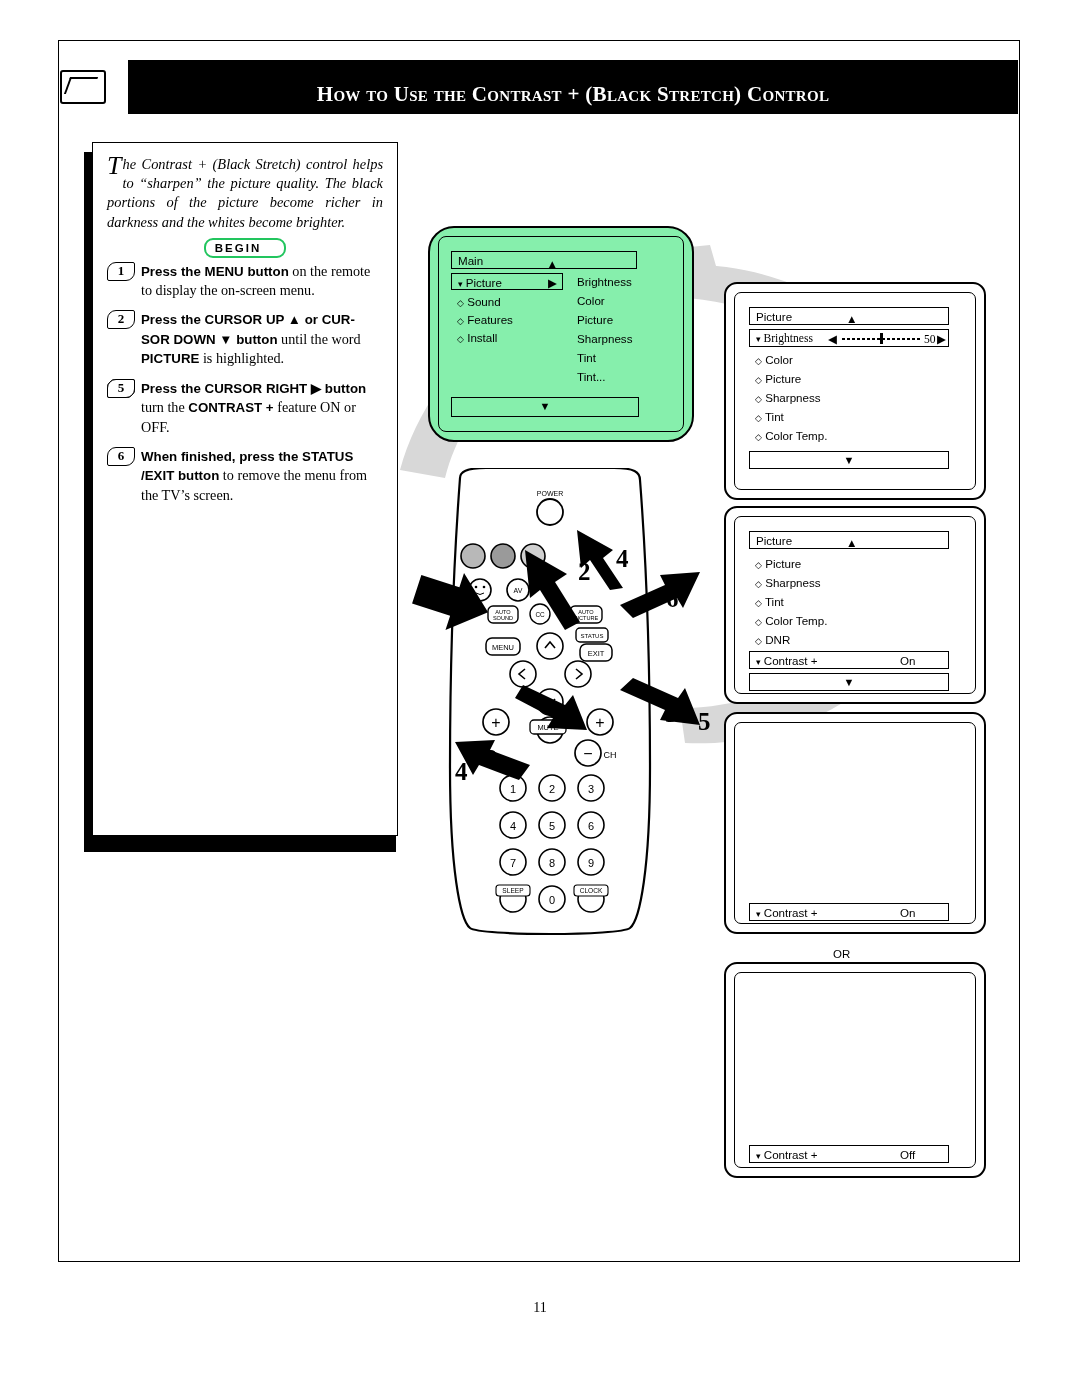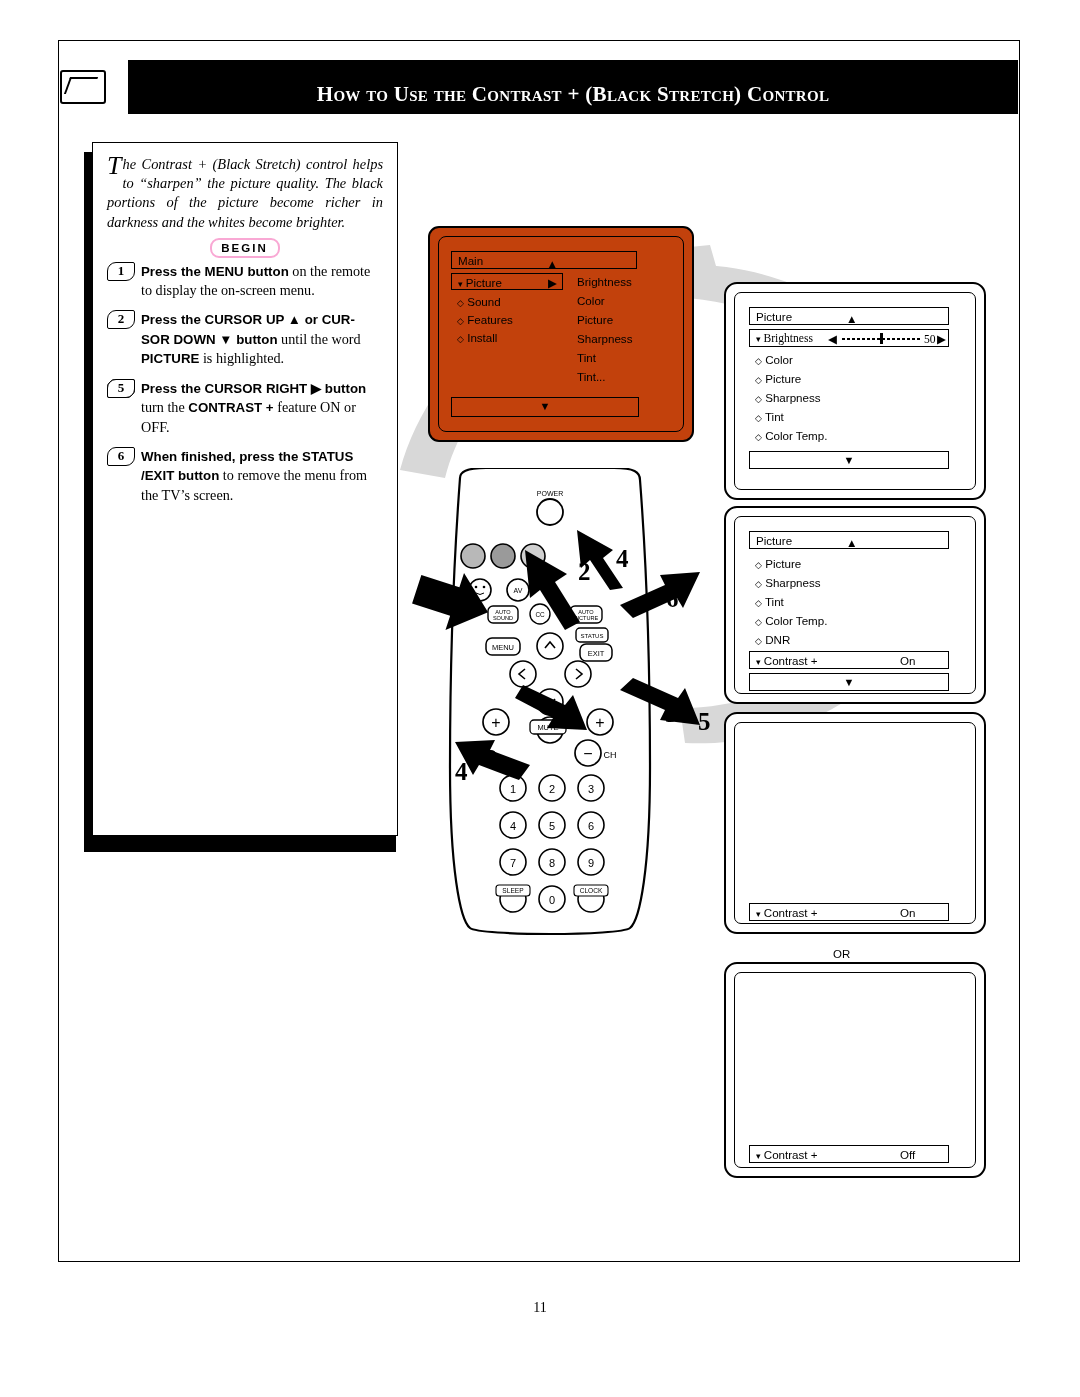--- a/index.html
+++ b/index.html
@@ -62,22 +62,22 @@
     text-align:justify;
     margin:0 0 4px 0;
   }
   .intro .dropcap {
     font-size:26px; font-style:italic; line-height:20px;
     float:left; margin-right:1px; margin-top:1px;
   }
   .begin-wrap { text-align:center; margin:6px 0 4px 0; }
   .begin-badge {
     display:inline-block;
-    border:2px solid #f9a8d4; border-radius:9px;
-    padding:2px 10px 2px 9px;
+    border:2px solid #22c55e; border-radius:9px;
+    padding:2px 23px 2px 9px;
     font-family:"Liberation Sans", sans-serif;
     font-weight:bold; font-size:11.5px; letter-spacing:2px;
   }
   .step {
     position:relative;
     margin:0 0 10px 0;
     padding-left:34px;
     font-family:"Liberation Serif", serif;
     font-size:14.2px;
     line-height:18.6px;
@@ -100,22 +100,22 @@
     background:#000; color:#fff;
     font-family:"Liberation Sans", sans-serif; font-weight:bold; font-size:11px;
     line-height:30px; text-align:center;
     clip-path:polygon(30% 0, 70% 0, 100% 30%, 100% 70%, 70% 100%, 30% 100%, 0 70%, 0 30%);
     letter-spacing:0.5px;
   }
 
   
   .tv-main {
     position:absolute; left:428px; top:226px; width:262px; height:212px;
-    border:2px solid #000; border-radius:11px;
-    background:#c2410c;
+    border:2px solid #000; border-radius:26px;
+    background:#86efac;
   }
   .tv-main-inner {
     position:absolute; left:8px; top:8px; right:8px; bottom:8px;
     border:1.3px solid #000; border-radius:8px;
   }
   .mm-head {
     position:absolute; left:12px; top:14px; width:186px; height:18px;
     border:1.2px solid #000;
     font-family:"Liberation Sans", sans-serif; font-size:11.6px;
     padding-left:6px; line-height:18px; box-sizing:border-box;

